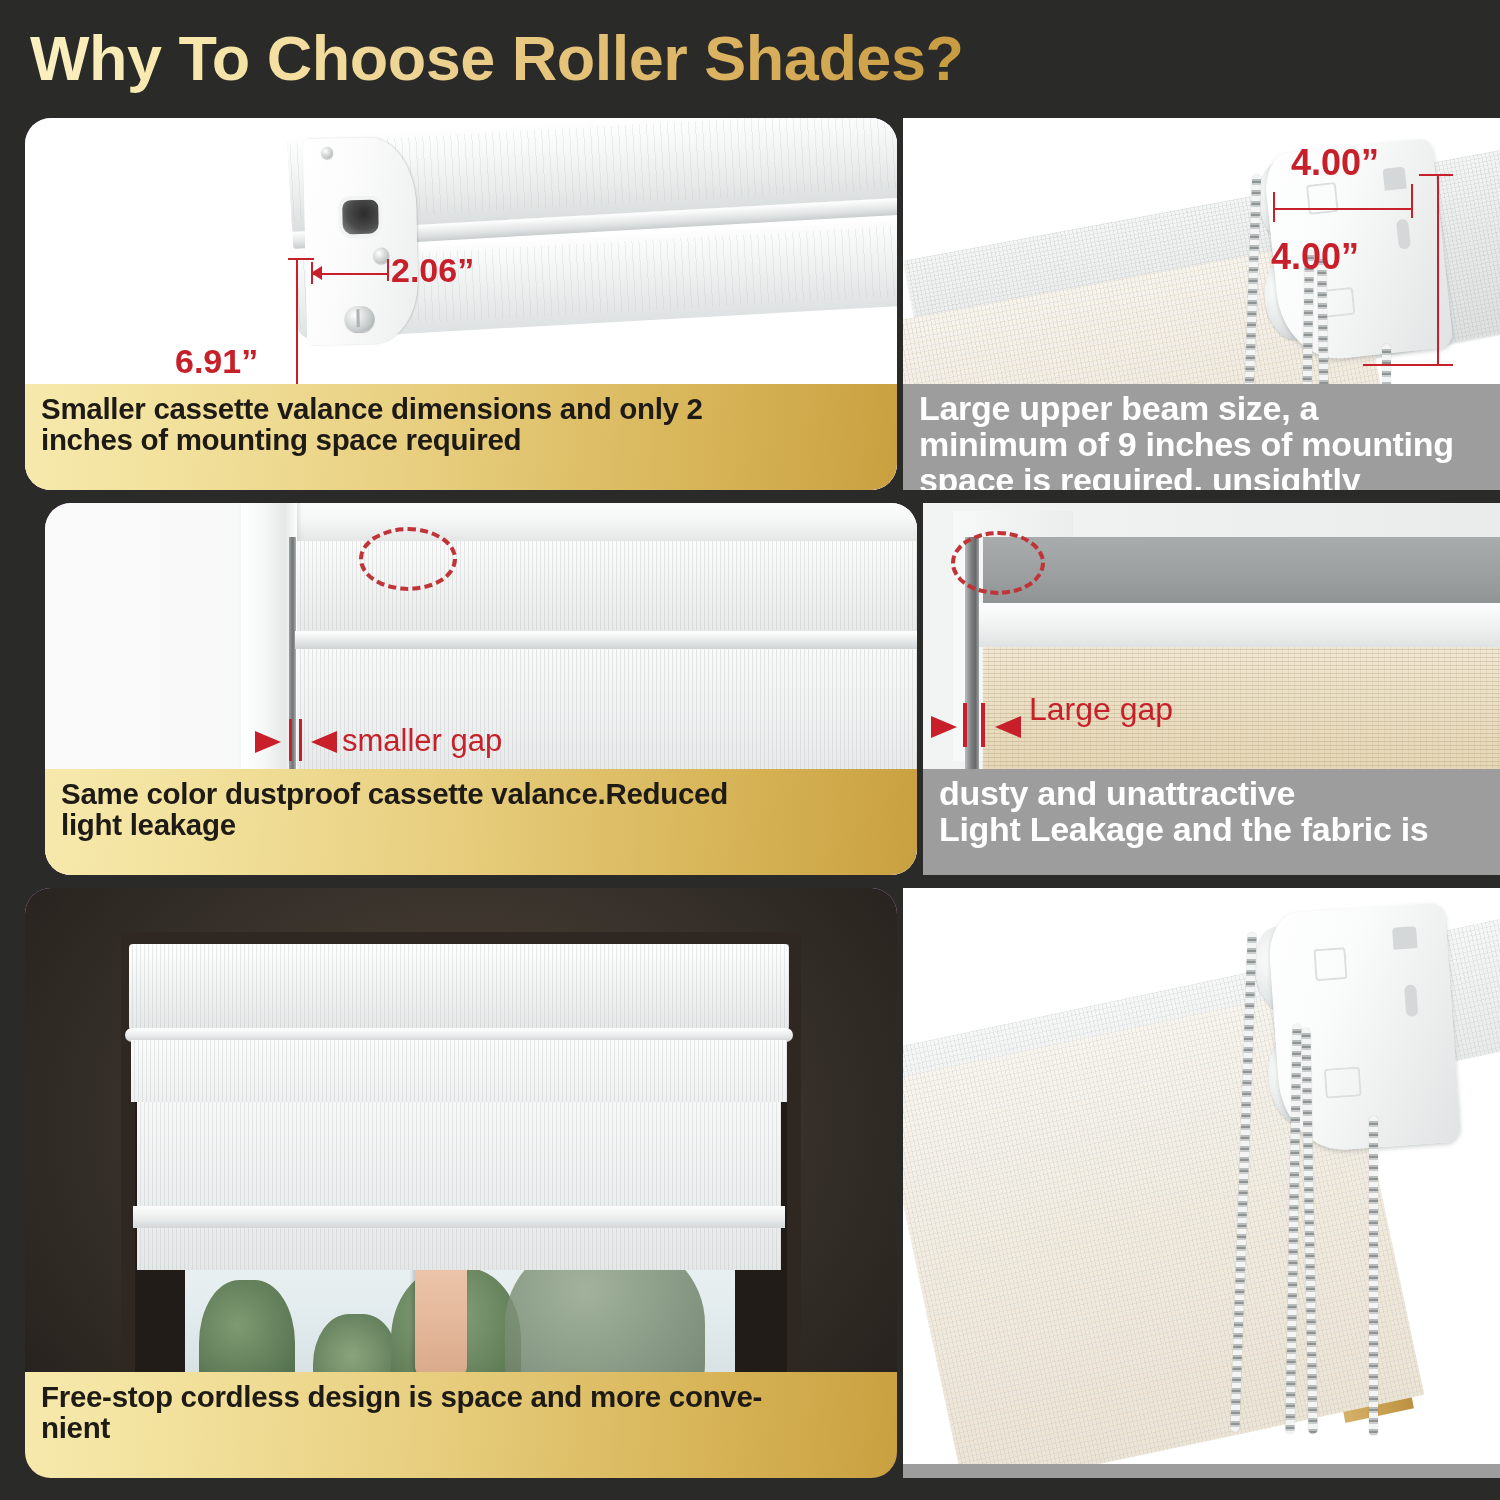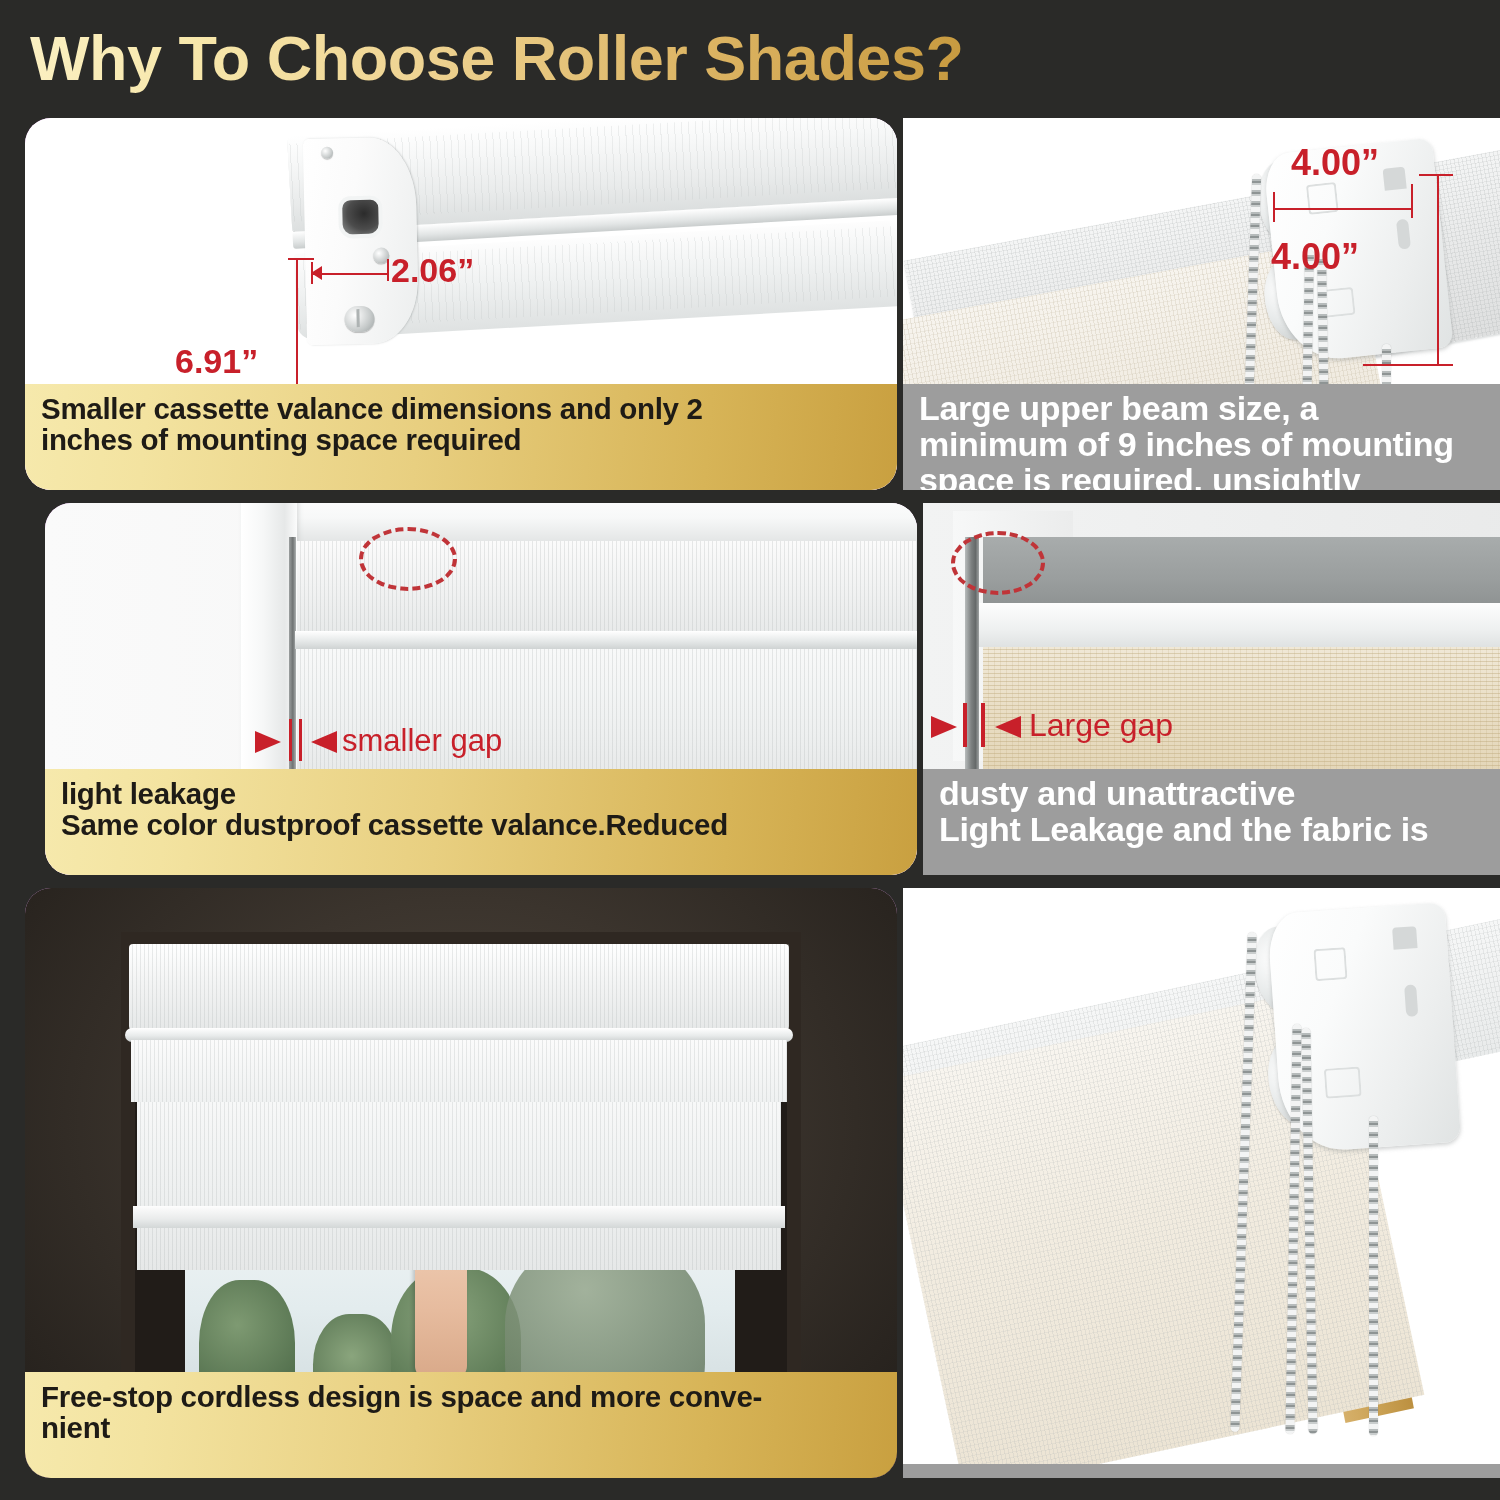--- a/index.html
+++ b/index.html
@@ -432,41 +432,41 @@
     <div class="ellipse-dash" style="left:314px;top:24px;width:90px;height:56px;"></div>
 
     <div class="dim-line dim-v" style="left:244px;top:216px;height:42px;width:3px;"></div>
     <div class="dim-line dim-v" style="left:254px;top:216px;height:42px;width:3px;"></div>
     <div class="arrowhead" style="left:210px;top:228px;border-top:11px solid transparent;border-bottom:11px solid transparent;border-left:26px solid #c8202a;"></div>
     <div class="arrowhead" style="left:266px;top:228px;border-top:11px solid transparent;border-bottom:11px solid transparent;border-right:26px solid #c8202a;"></div>
     <div class="dim-txt" style="left:297px;top:220px;font-size:31px;font-weight:normal;">smaller gap</div>
   </div>
 
   <div class="cap cap-gold">
+    <span class="l">Same color dustproof cassette valance.Reduced</span>
     <span class="l">light leakage</span>
-    <span class="l">Same color dustproof cassette valance.Reduced</span>
   </div>
 </div>
 
 <div class="panel p-right row2">
   <div class="stage">
     <div class="lg-wall"></div>
     <div class="lg-white"></div>
     <div class="lg-gapstrip"></div>
     <div class="lg-head"></div>
     <div class="lg-headwhite"></div>
     <div class="lg-beige"></div>
 
     <div class="ellipse-dash" style="left:28px;top:28px;width:86px;height:56px;"></div>
 
     <div class="dim-line dim-v" style="left:40px;top:200px;height:44px;width:4px;"></div>
     <div class="dim-line dim-v" style="left:58px;top:200px;height:44px;width:4px;"></div>
     <div class="arrowhead" style="left:8px;top:213px;border-top:11px solid transparent;border-bottom:11px solid transparent;border-left:26px solid #c8202a;"></div>
     <div class="arrowhead" style="left:72px;top:213px;border-top:11px solid transparent;border-bottom:11px solid transparent;border-right:26px solid #c8202a;"></div>
-    <div class="dim-txt" style="left:106px;top:204px;font-size:32px;font-weight:normal;">Large gap</div>
+    <div class="dim-txt" style="left:106px;top:188px;font-size:32px;font-weight:normal;">Large gap</div>
   </div>
 
   <div class="cap cap-gray">
     <span class="l">dusty and unattractive</span>
     <span class="l">Light Leakage and the fabric is</span>
   </div>
 </div>
 
 <div class="panel p-left row3">
   <div class="stage">

